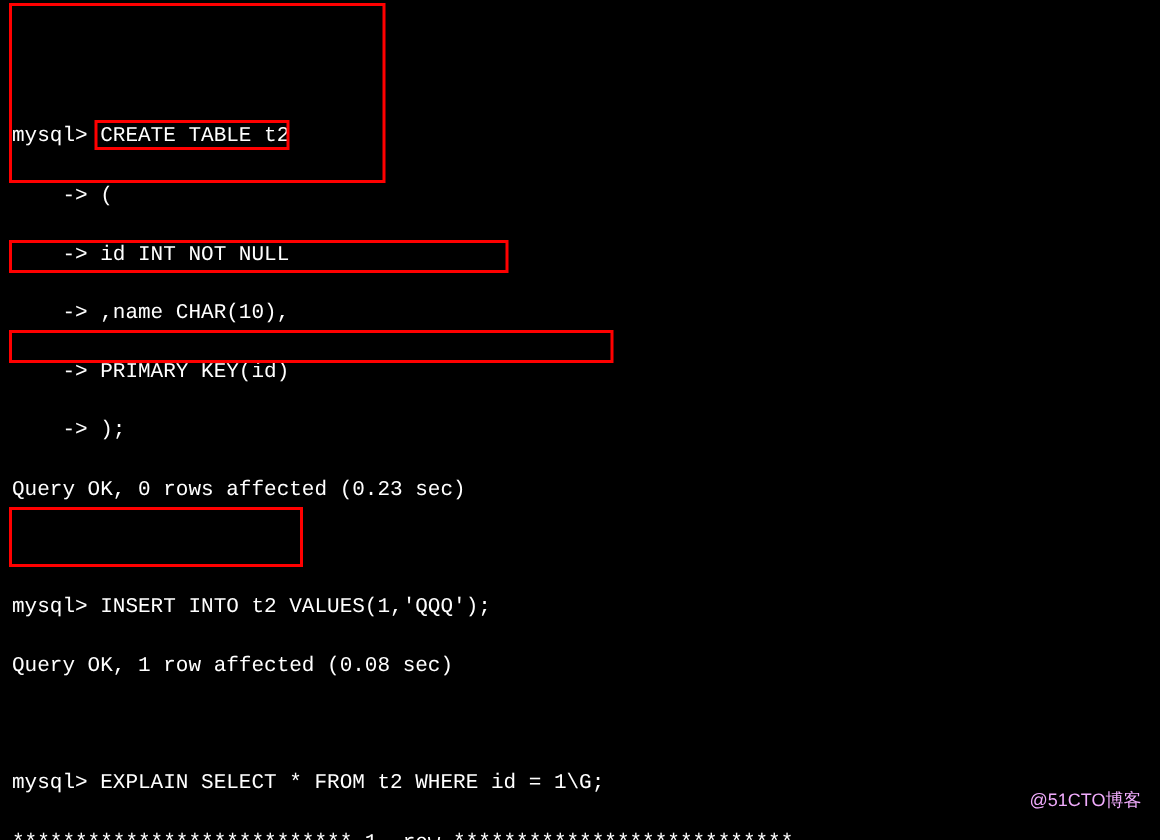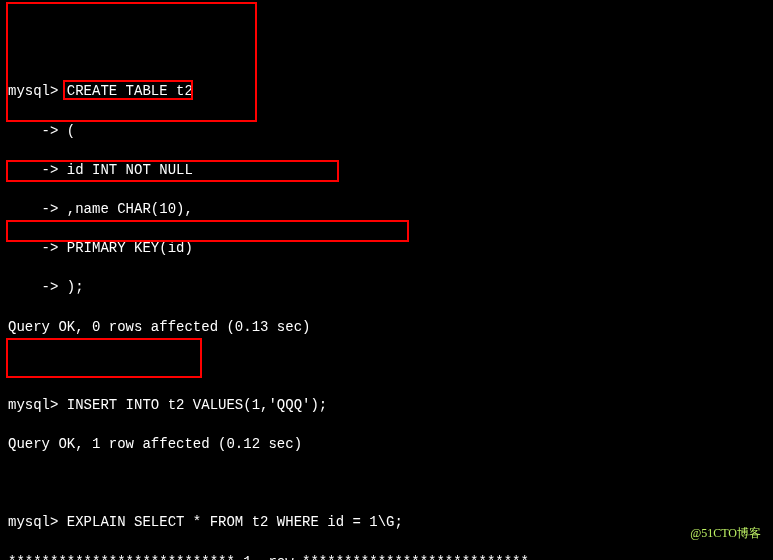--- a/index.html
+++ b/index.html
@@ -26,40 +26,40 @@
     }
     .box-red {
       border: 2px solid #ff0000;
       position: absolute;
       pointer-events: none;
     }
     .watermark {
       position: absolute;
       right: 12px;
       bottom: 18px;
-      color: #bef264;
+      color: #f0abfc;
       font-size: 12px;
-      font-family: Liberation Serif, serif;
+      font-family: Liberation Sans, sans-serif;
     }
   </style>
 </head>
 <body>
 
 
 
 <span class="line">mysql&gt; CREATE TABLE t2</span>
 <span class="line">    -&gt; (</span>
 <span class="line">    -&gt; id INT NOT NULL</span>
 <span class="line">    -&gt; ,name CHAR(10),</span>
 <span class="line">    -&gt; PRIMARY KEY(id)</span>
 <span class="line">    -&gt; );</span>
-<span class="line">Query OK, 0 rows affected (0.13 sec)</span>
+<span class="line">Query OK, 0 rows affected (0.23 sec)</span>
 <span class="line"></span>
 <span class="line">mysql&gt; INSERT INTO t2 VALUES(1,'QQQ');</span>
-<span class="line">Query OK, 1 row affected (0.12 sec)</span>
+<span class="line">Query OK, 1 row affected (0.08 sec)</span>
 <span class="line"></span>
 <span class="line">mysql&gt; EXPLAIN SELECT * FROM t2 WHERE id = 1\G;</span>
 <span class="line">*************************** 1. row ***************************</span>
 
 
 
 
 
 
 

